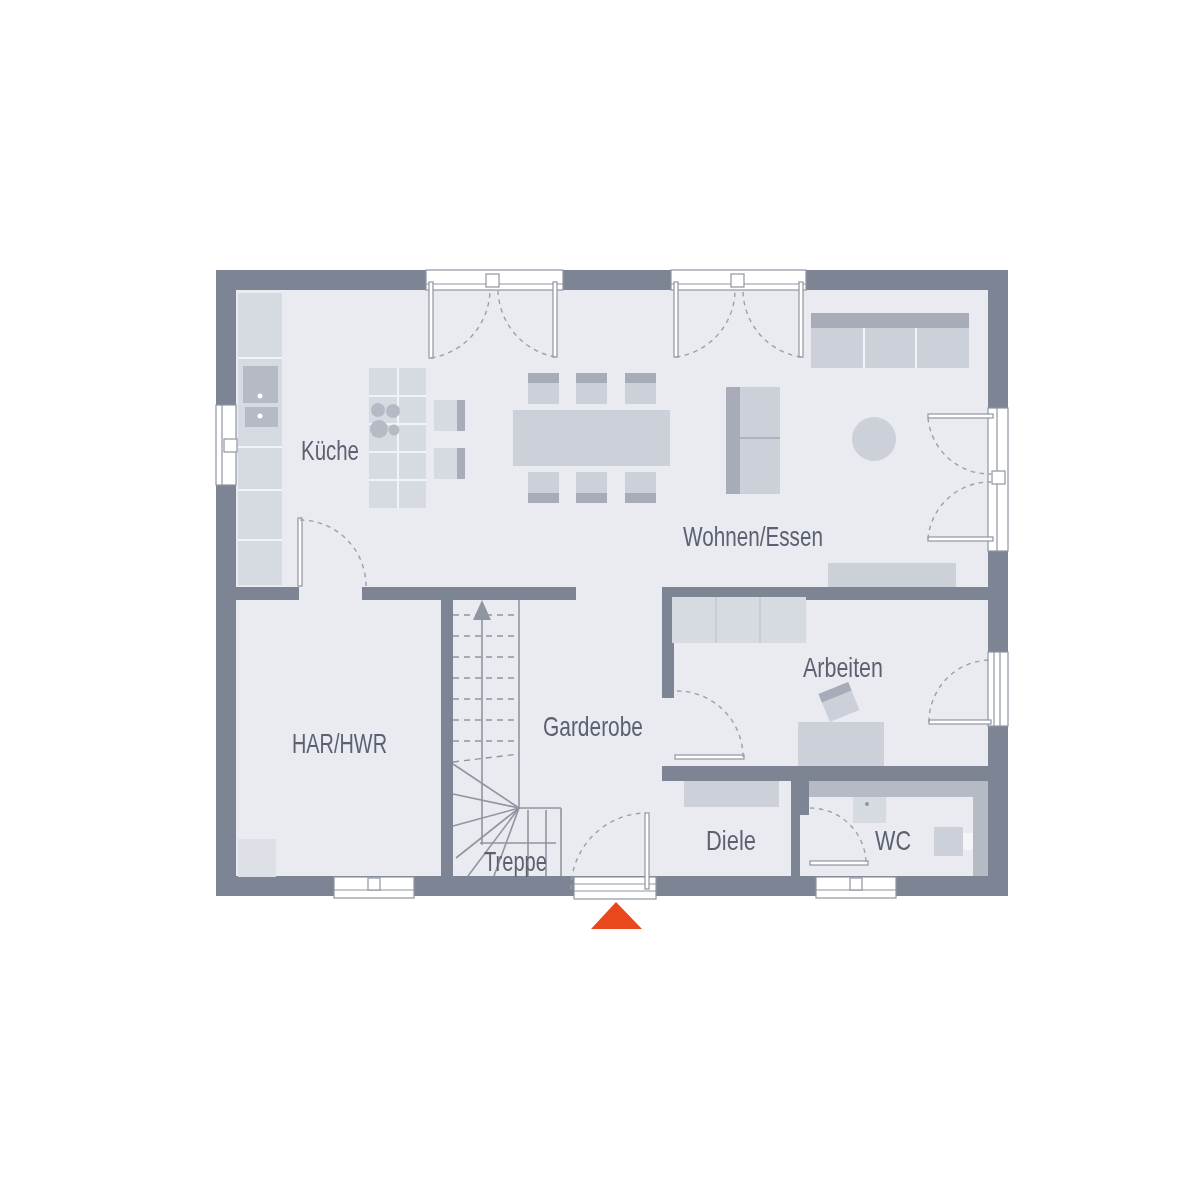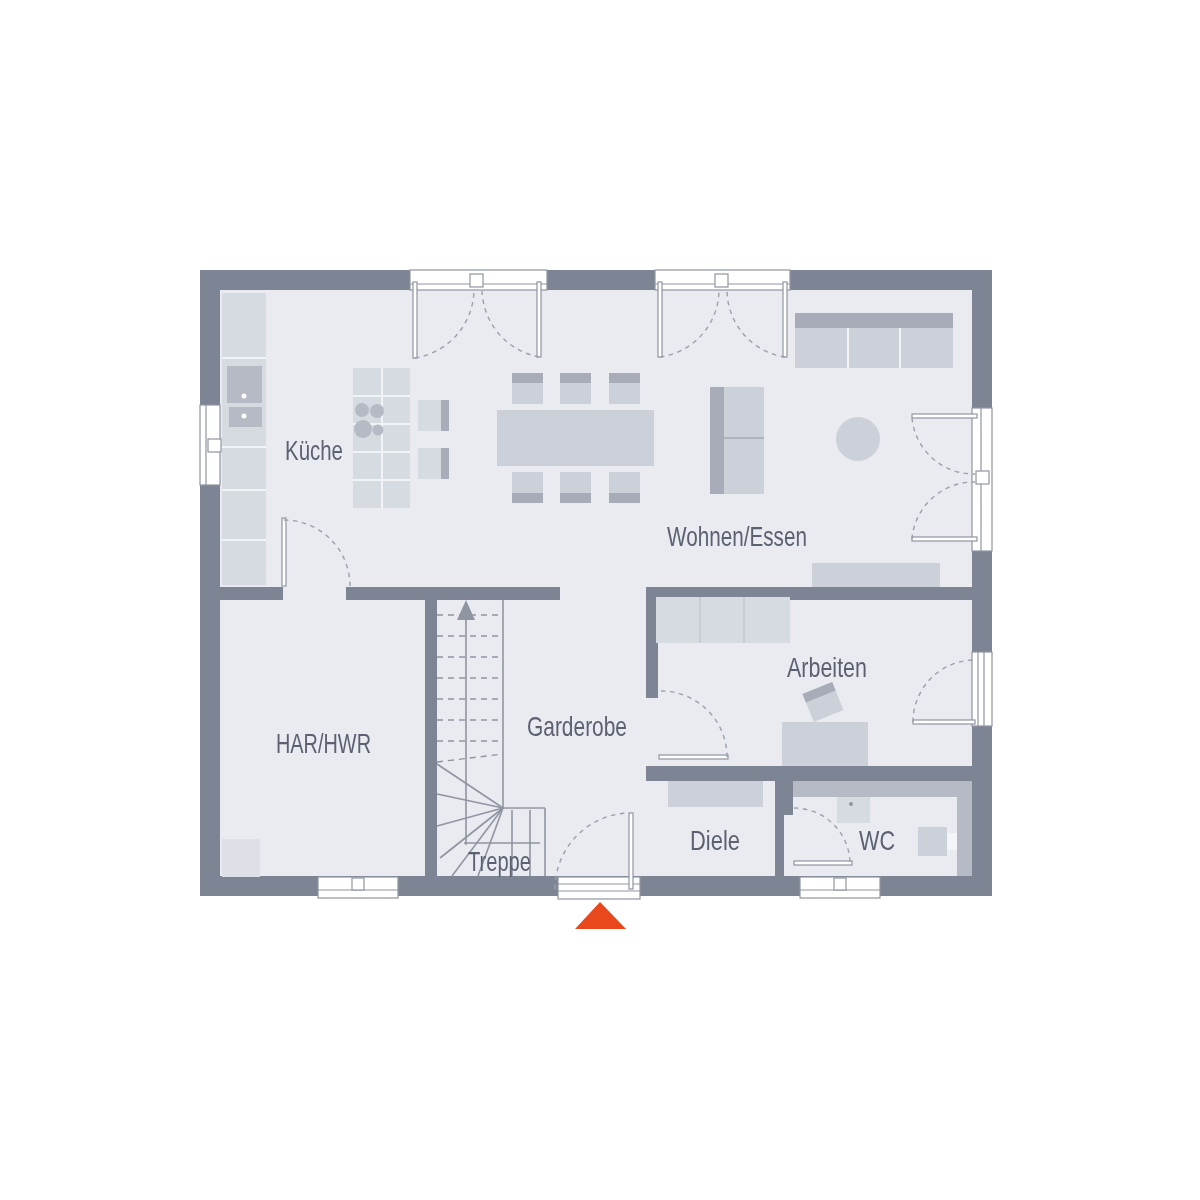--- a/index.html
+++ b/index.html
@@ -1,16 +1,16 @@
 <!DOCTYPE html>
 <html><head>
 <meta charset="utf-8">
 <style>
   html,body{margin:0;padding:0;background:#ffffff;}
-  .canvas{position:relative;width:1104px;height:1200px;background:#ffffff;overflow:hidden;}
+  .canvas{position:relative;width:1104px;height:1200px;background:#ffffff;overflow:hidden;padding-left:16px;}
   svg{display:block;}
   .wall{fill:#7d8594;}
   .prewall{fill:#b5bac4;}
   .furn{fill:#ccd1d9;}
   .furn-light{fill:#d6dae1;}
   .furn-dark{fill:#a7acb8;}
   .furn-mid{fill:#b5bac4;}
   .fixture{fill:#dde0e6;}
   .win{fill:#ffffff;stroke:#8f95a1;stroke-width:1.2;}
   .leaf{fill:#ffffff;stroke:#8f95a1;stroke-width:1.2;}

